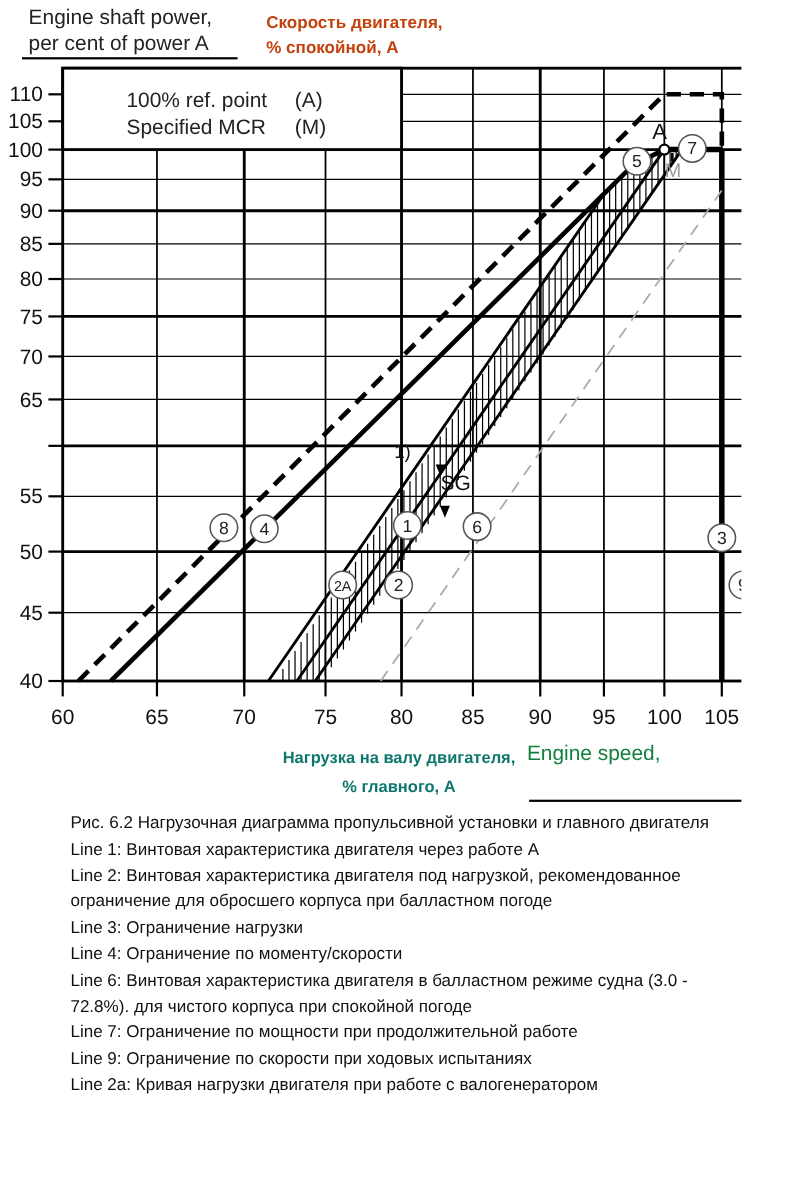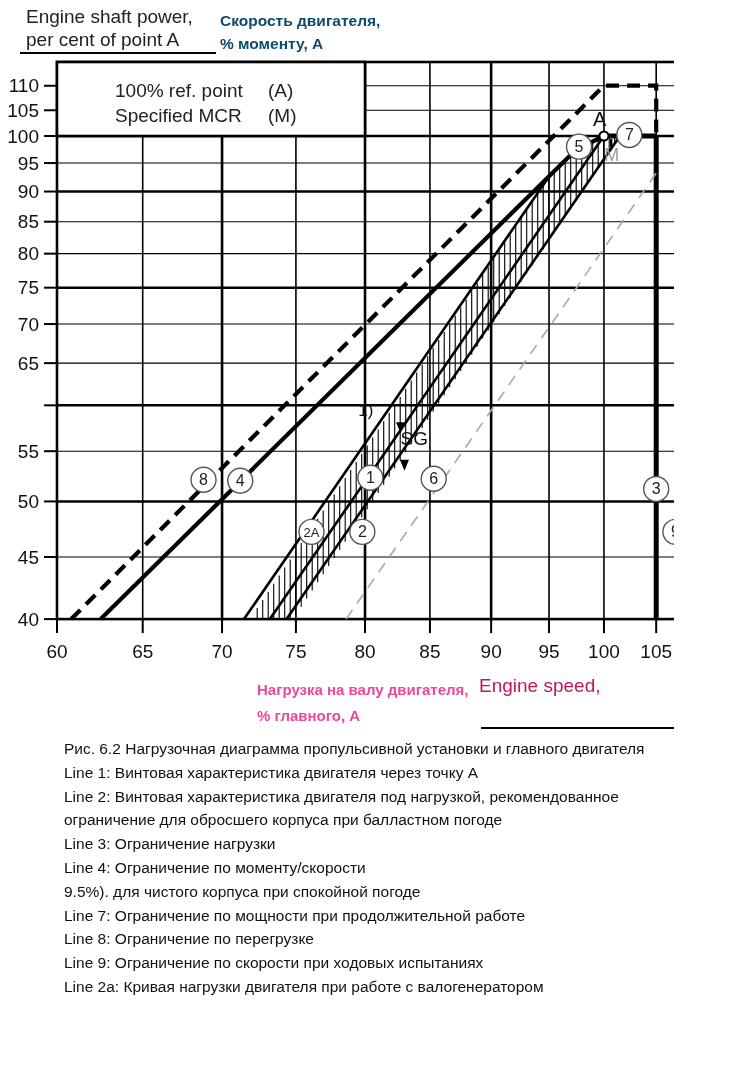--- a/index.html
+++ b/index.html
@@ -1,42 +1,42 @@
 <!DOCTYPE html>
 <html><head>
 <meta charset="utf-8">
 <style>
   html,body{margin:0;padding:0;background:#fff;}
   body{font-family:"Liberation Sans", sans-serif; color:#111;}
   #page{position:relative;width:674px;height:1076px;background:#fff;overflow:hidden;}
   .abs{position:absolute;}
   .title-left{left:26px;top:5px;font-size:19px;line-height:23px;color:#222;}
   .title-underline{left:20px;top:52px;width:196px;height:2px;background:#000;}
-  .title-right{left:220px;top:9px;font-size:15.5px;line-height:23px;font-weight:bold;color:#0c4a6e;}
-  .footer-ru{left:257px;top:677px;font-size:15px;line-height:26px;font-weight:bold;color:#ec4899;}
-  .footer-en{left:479px;top:672px;font-size:19px;line-height:27px;color:#be185d;}
+  .title-right{left:242px;top:9px;font-size:15.5px;line-height:23px;font-weight:bold;color:#c2410c;}
+  .footer-ru{left:257px;top:677px;font-size:15px;line-height:26px;font-weight:bold;color:#0f766e;text-align:center;}
+  .footer-en{left:479px;top:672px;font-size:19px;line-height:27px;color:#15803d;}
   .footer-underline{left:481px;top:727px;width:212px;height:2px;background:#000;}
   .caption{left:64px;top:737px;width:650px;font-size:15.5px;line-height:23.8px;color:#111;}
   .caption div{white-space:nowrap;}
   svg text{font-family:"Liberation Sans", sans-serif;}
 </style>
 </head>
 <body>
 
 <div id="page">
 
   <div class="abs title-left">
     <div>Engine shaft power,</div>
-    <div>per cent of point A</div>
+    <div>per cent of power A</div>
   </div>
   <div class="abs title-underline"></div>
 
   <div class="abs title-right">
     <div>Скорость двигателя,</div>
-    <div>% моменту, А</div>
+    <div>% спокойной, А</div>
   </div>
 
   <svg id="chart" class="abs" width="731" height="670" viewBox="0 0 731 670" style="left:0;top:0">
       <line x1="142.70309982373237" y1="62" x2="142.70309982373237" y2="619.0991705278535" stroke="#000" stroke-width="1.6"></line>
       <line x1="222.05177654678027" y1="62" x2="222.05177654678027" y2="619.0991705278535" stroke="#000" stroke-width="2.6"></line>
       <line x1="295.9236272628832" y1="62" x2="295.9236272628832" y2="619.0991705278535" stroke="#000" stroke-width="1.6"></line>
       <line x1="365.02612866861745" y1="62" x2="365.02612866861745" y2="619.0991705278535" stroke="#000" stroke-width="2.6"></line>
       <line x1="429.93795094855994" y1="62" x2="429.93795094855994" y2="619.0991705278535" stroke="#000" stroke-width="1.6"></line>
       <line x1="491.13844490325005" y1="62" x2="491.13844490325005" y2="619.0991705278535" stroke="#000" stroke-width="2.6"></line>
       <line x1="549.0291459602099" y1="62" x2="549.0291459602099" y2="619.0991705278535" stroke="#000" stroke-width="1.6"></line>
@@ -158,24 +158,24 @@
     <div>Нагрузка на валу двигателя,</div>
     <div>% главного, А</div>
   </div>
   <div class="abs footer-en">
     <div>Engine speed,</div>
   </div>
   <div class="abs footer-underline"></div>
 
   <div class="abs caption">
     <div>Рис. 6.2 Нагрузочная диаграмма пропульсивной установки и главного двигателя</div>
-    <div>Line 1: Винтовая характеристика двигателя через точку А</div>
+    <div>Line 1: Винтовая характеристика двигателя через работе А</div>
     <div>Line 2: Винтовая характеристика двигателя под нагрузкой, рекомендованное</div>
     <div>ограничение для обросшего корпуса при балластном погоде</div>
     <div>Line 3: Ограничение нагрузки</div>
     <div>Line 4: Ограничение по моменту/скорости</div>
-    <div>9.5%). для чистого корпуса при спокойной погоде</div>
+    <div>Line 6: Винтовая характеристика двигателя в балластном режиме судна (3.0 -</div>
+    <div>72.8%). для чистого корпуса при спокойной погоде</div>
     <div>Line 7: Ограничение по мощности при продолжительной работе</div>
-    <div>Line 8: Ограничение по перегрузке</div>
     <div>Line 9: Ограничение по скорости при ходовых испытаниях</div>
     <div>Line 2a: Кривая нагрузки двигателя при работе с валогенератором</div>
   </div>
 </div>
 
 </body></html>

